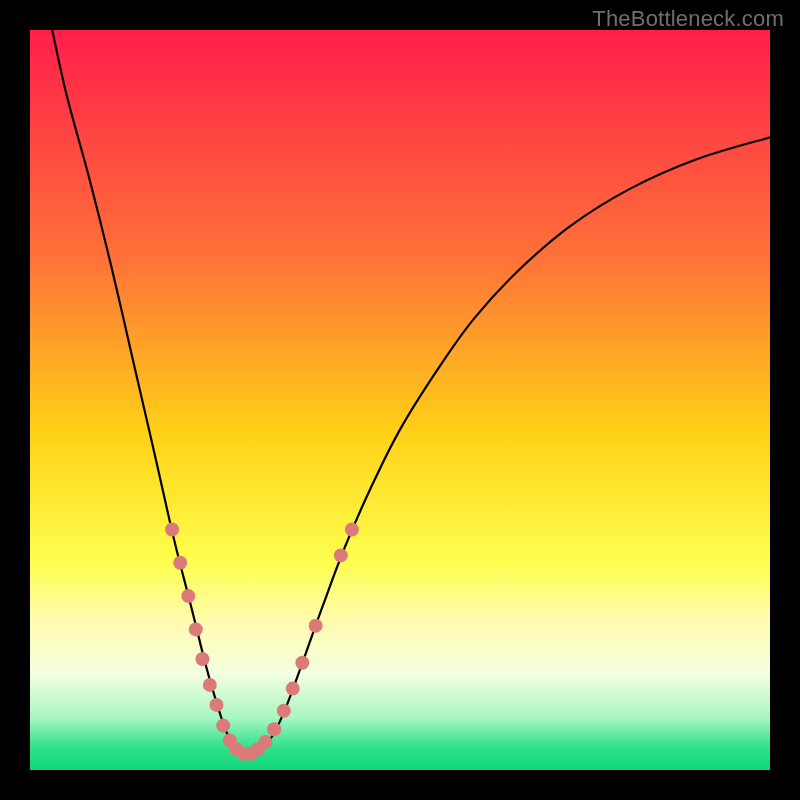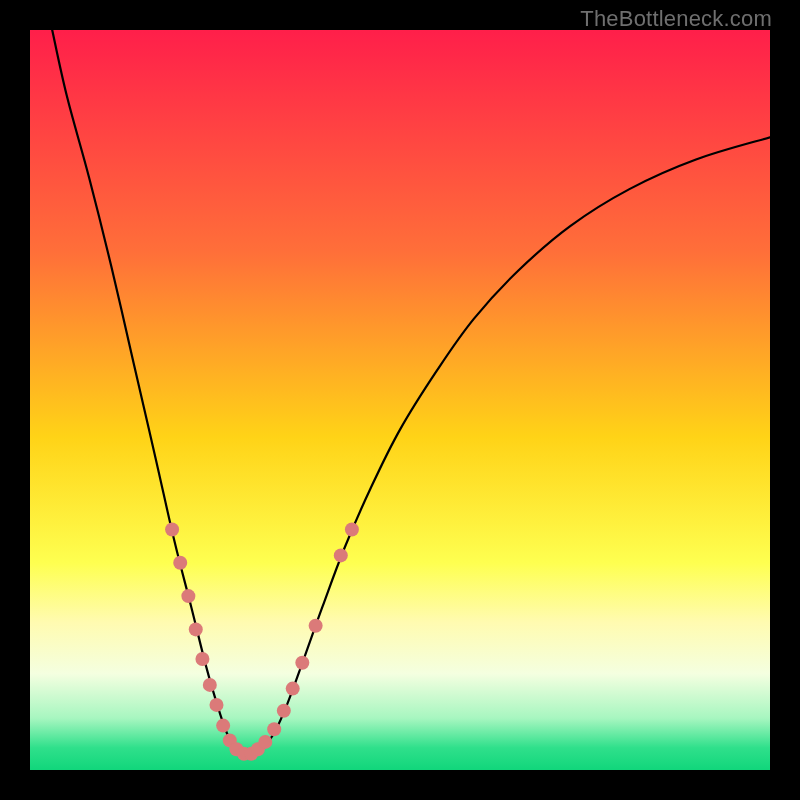--- a/index.html
+++ b/index.html
@@ -15,21 +15,21 @@
     position: absolute;
     left: 30px;
     top: 30px;
     width: 740px;
     height: 740px;
     overflow: hidden;
   }
   .watermark {
     position: absolute;
     top: 6px;
-    right: 28px;
+    right: 16px;
     color: #6f6f6f;
     font-size: 22px;
     font-weight: 500;
     letter-spacing: 0.2px;
     z-index: 50;
   }
   svg {
     position: absolute;
     left: 0;
     top: 0;

